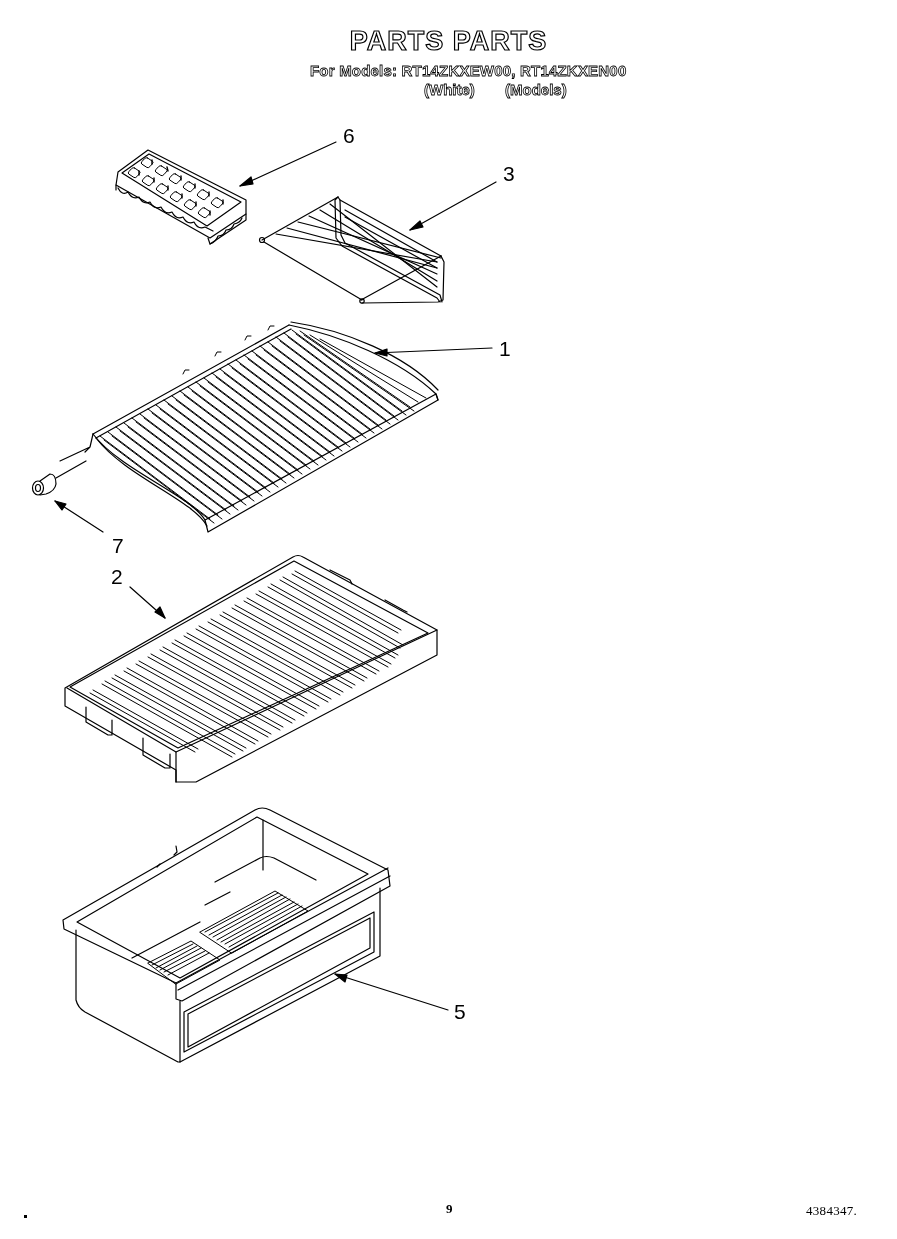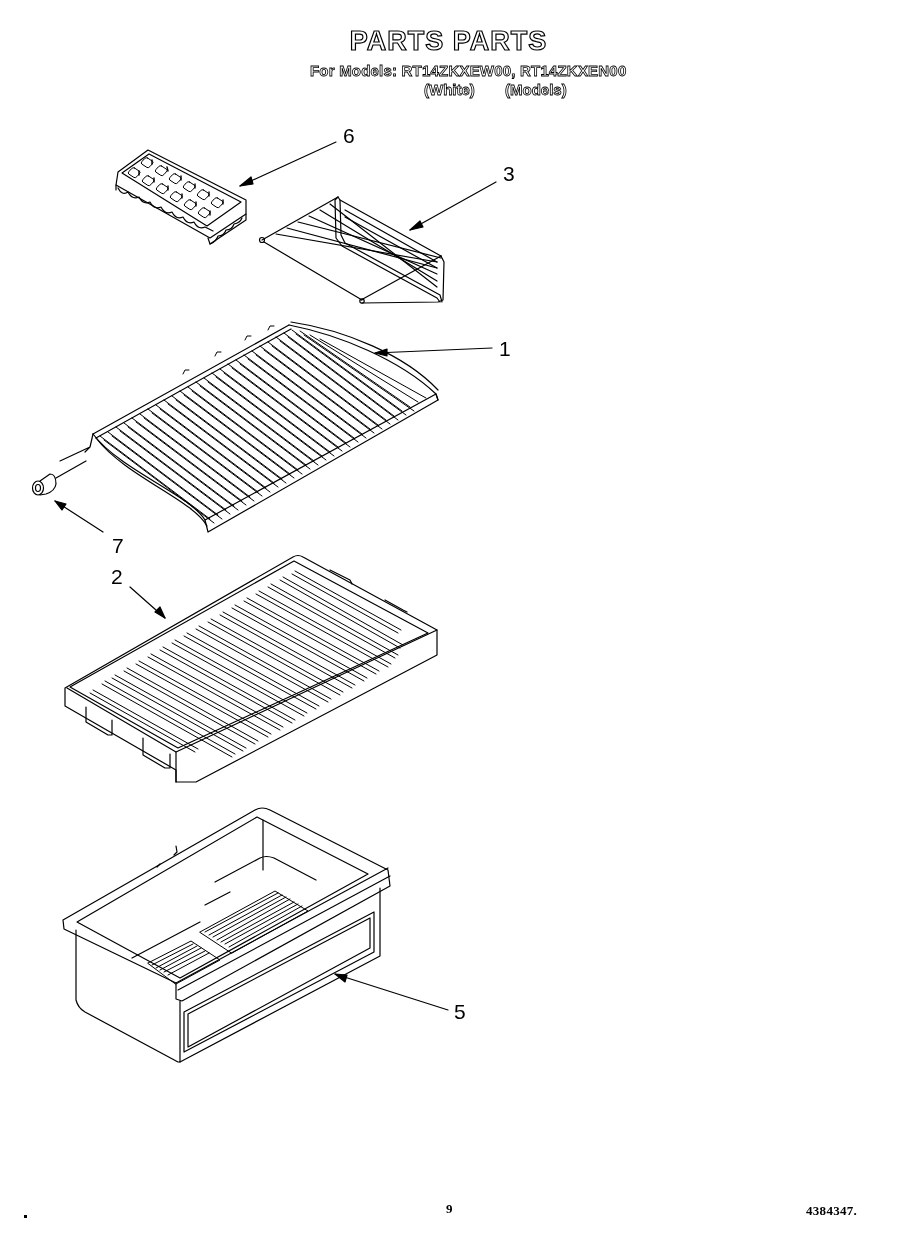--- a/index.html
+++ b/index.html
@@ -19,21 +19,21 @@
     font-family: "Liberation Sans", sans-serif; font-size: 15px; font-weight: bold;
     color: #fff; -webkit-text-stroke: 0.8px #000; white-space: nowrap;
   }
   .callout {
     position: absolute; font-family: "Liberation Sans", sans-serif; font-size: 21px; color: #000;
   }
   .page-num {
     position: absolute; left: 446px; top: 1201px; font-family: "Liberation Serif", serif; font-size: 13px; font-weight: bold;
   }
   .doc-num {
-    position: absolute; left: 806px; top: 1203px; font-family: "Liberation Serif", serif; font-size: 13px; font-weight: bold; letter-spacing: 0.3px;
+    position: absolute; left: 806px; top: 1203px; font-family: "Liberation Serif", serif; font-size: 13px; font-weight: normal; letter-spacing: 0.3px;
   }
   .dot { position: absolute; width: 3px; height: 3px; background: #000; }
   svg.art { position: absolute; left: 0; top: 0; }
   svg.art * { vector-effect: non-scaling-stroke; }
 </style>
 </head>
 <body>
 
 <div class="title">PARTS PARTS</div>
 <div class="models">For Models: RT14ZKXEW00, RT14ZKXEN00</div>

